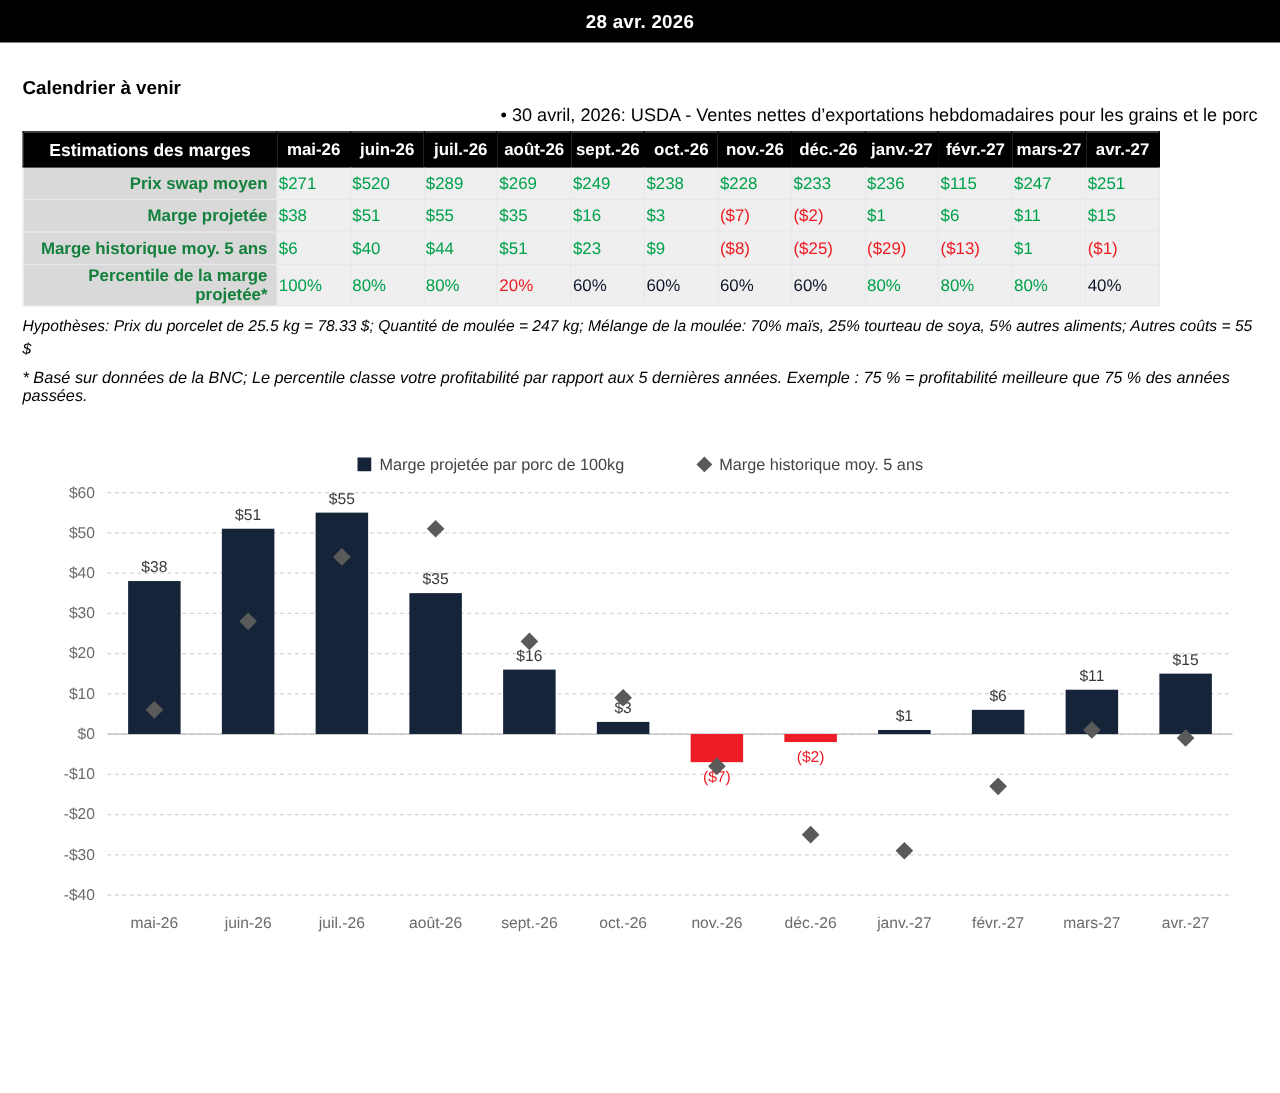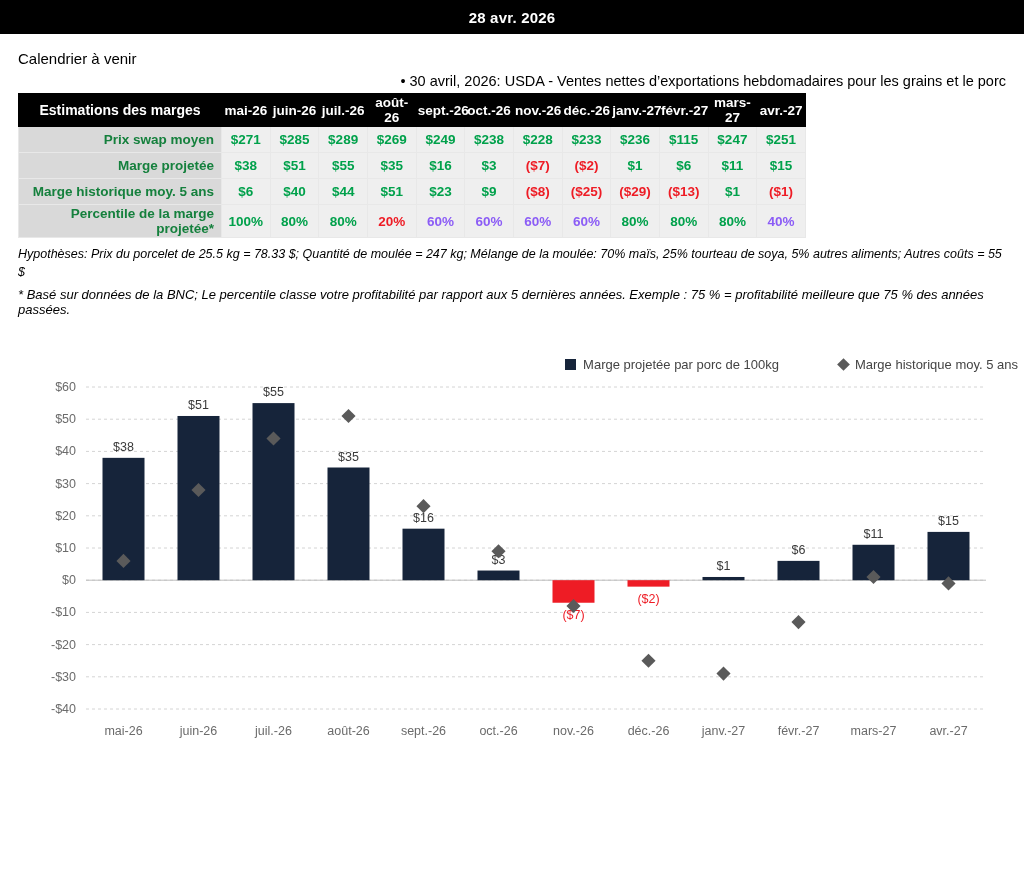--- a/index.html
+++ b/index.html
@@ -18,64 +18,64 @@
     height:34px;
     display:flex;
     align-items:center;
     justify-content:center;
     font-size:15px;
     font-weight:bold;
     letter-spacing:.2px;
   }
   .content{padding:0 18px;}
   .sec-title{
-    font-size:15px;font-weight:normal;margin-top:16px;margin-bottom:6px;
+    font-size:15px;font-weight:bold;margin-top:28px;margin-bottom:6px;
   }
   .bullet-line{font-size:14.5px;margin:0 0 4px 0;text-align:right;}
   .table-title{font-size:15px;font-weight:bold;margin-top:22px;margin-bottom:7px;}
 
   
   table.margins{
     border-collapse:collapse;
-    width:788px;
+    width:910px;
     table-layout:fixed;
     font-size:13.5px;
   }
   table.margins th.hdr-label{
     background:#000;color:#fff;font-weight:bold;text-align:center;
     height:25px;font-size:14px;border:1px solid #000;
     width:200px;
   }
   table.margins th.hdr-month{
     background:#000;color:#fff;font-weight:bold;text-align:center;
     height:25px;font-size:13.5px;border:1px solid #000;
   }
   table.margins td.rowlab{
     background:#d9d9d9;text-align:right;padding-right:7px;
     font-weight:bold;color:#15803d;height:23px;border:1px solid #e8e8e8;
     font-size:13.5px;
   }
   table.margins td.val{
-    background:#efefef;text-align:center;font-weight:bold;height:23px;
+    background:#efefef;text-align:left;font-weight:normal;height:23px;
     border:1px solid #e8e8e8;font-size:13.5px;
   }
   .pos{color:#00a14b;}
   .neg{color:#ee1c25;}
-  .org{color:#8b5cf6;}
+  .org{color:#0f172a;}
 
   .foot{
     font-size:12.5px;font-style:italic;margin-top:7px;line-height:1.45;
   }
   .foot2{font-size:13px;font-style:italic;margin-top:6px;}
 
   
   .chart-wrap{position:relative;margin-top:40px;height:420px;}
   .legend{
-    position:absolute;top:0;left:12px;width:100%;
-    display:flex;justify-content:flex-end;gap:60px;
+    position:absolute;top:0;left:0;width:100%;
+    display:flex;justify-content:center;gap:60px;
     font-size:13px;color:#444;
   }
   .legend .item{display:flex;align-items:center;gap:7px;}
   .sw-bar{width:11px;height:11px;background:#16243a;display:inline-block;}
   .sw-dia{width:9px;height:9px;background:#5a5a5a;display:inline-block;transform:rotate(45deg);}
   svg.plot{display:block;}
 </style>
 </head>
 <body>
 
@@ -103,21 +103,21 @@
         <th class="hdr-month">janv.-27</th>
         <th class="hdr-month">févr.-27</th>
         <th class="hdr-month">mars-27</th>
         <th class="hdr-month">avr.-27</th>
       </tr>
     </thead>
     <tbody>
         <tr>
           <td class="rowlab">Prix swap moyen</td>
           <td class="val pos">$271</td>
-          <td class="val pos">$285</td>
+          <td class="val pos">$520</td>
           <td class="val pos">$289</td>
           <td class="val pos">$269</td>
           <td class="val pos">$249</td>
           <td class="val pos">$238</td>
           <td class="val pos">$228</td>
           <td class="val pos">$233</td>
           <td class="val pos">$236</td>
           <td class="val pos">$115</td>
           <td class="val pos">$247</td>
           <td class="val pos">$251</td>

